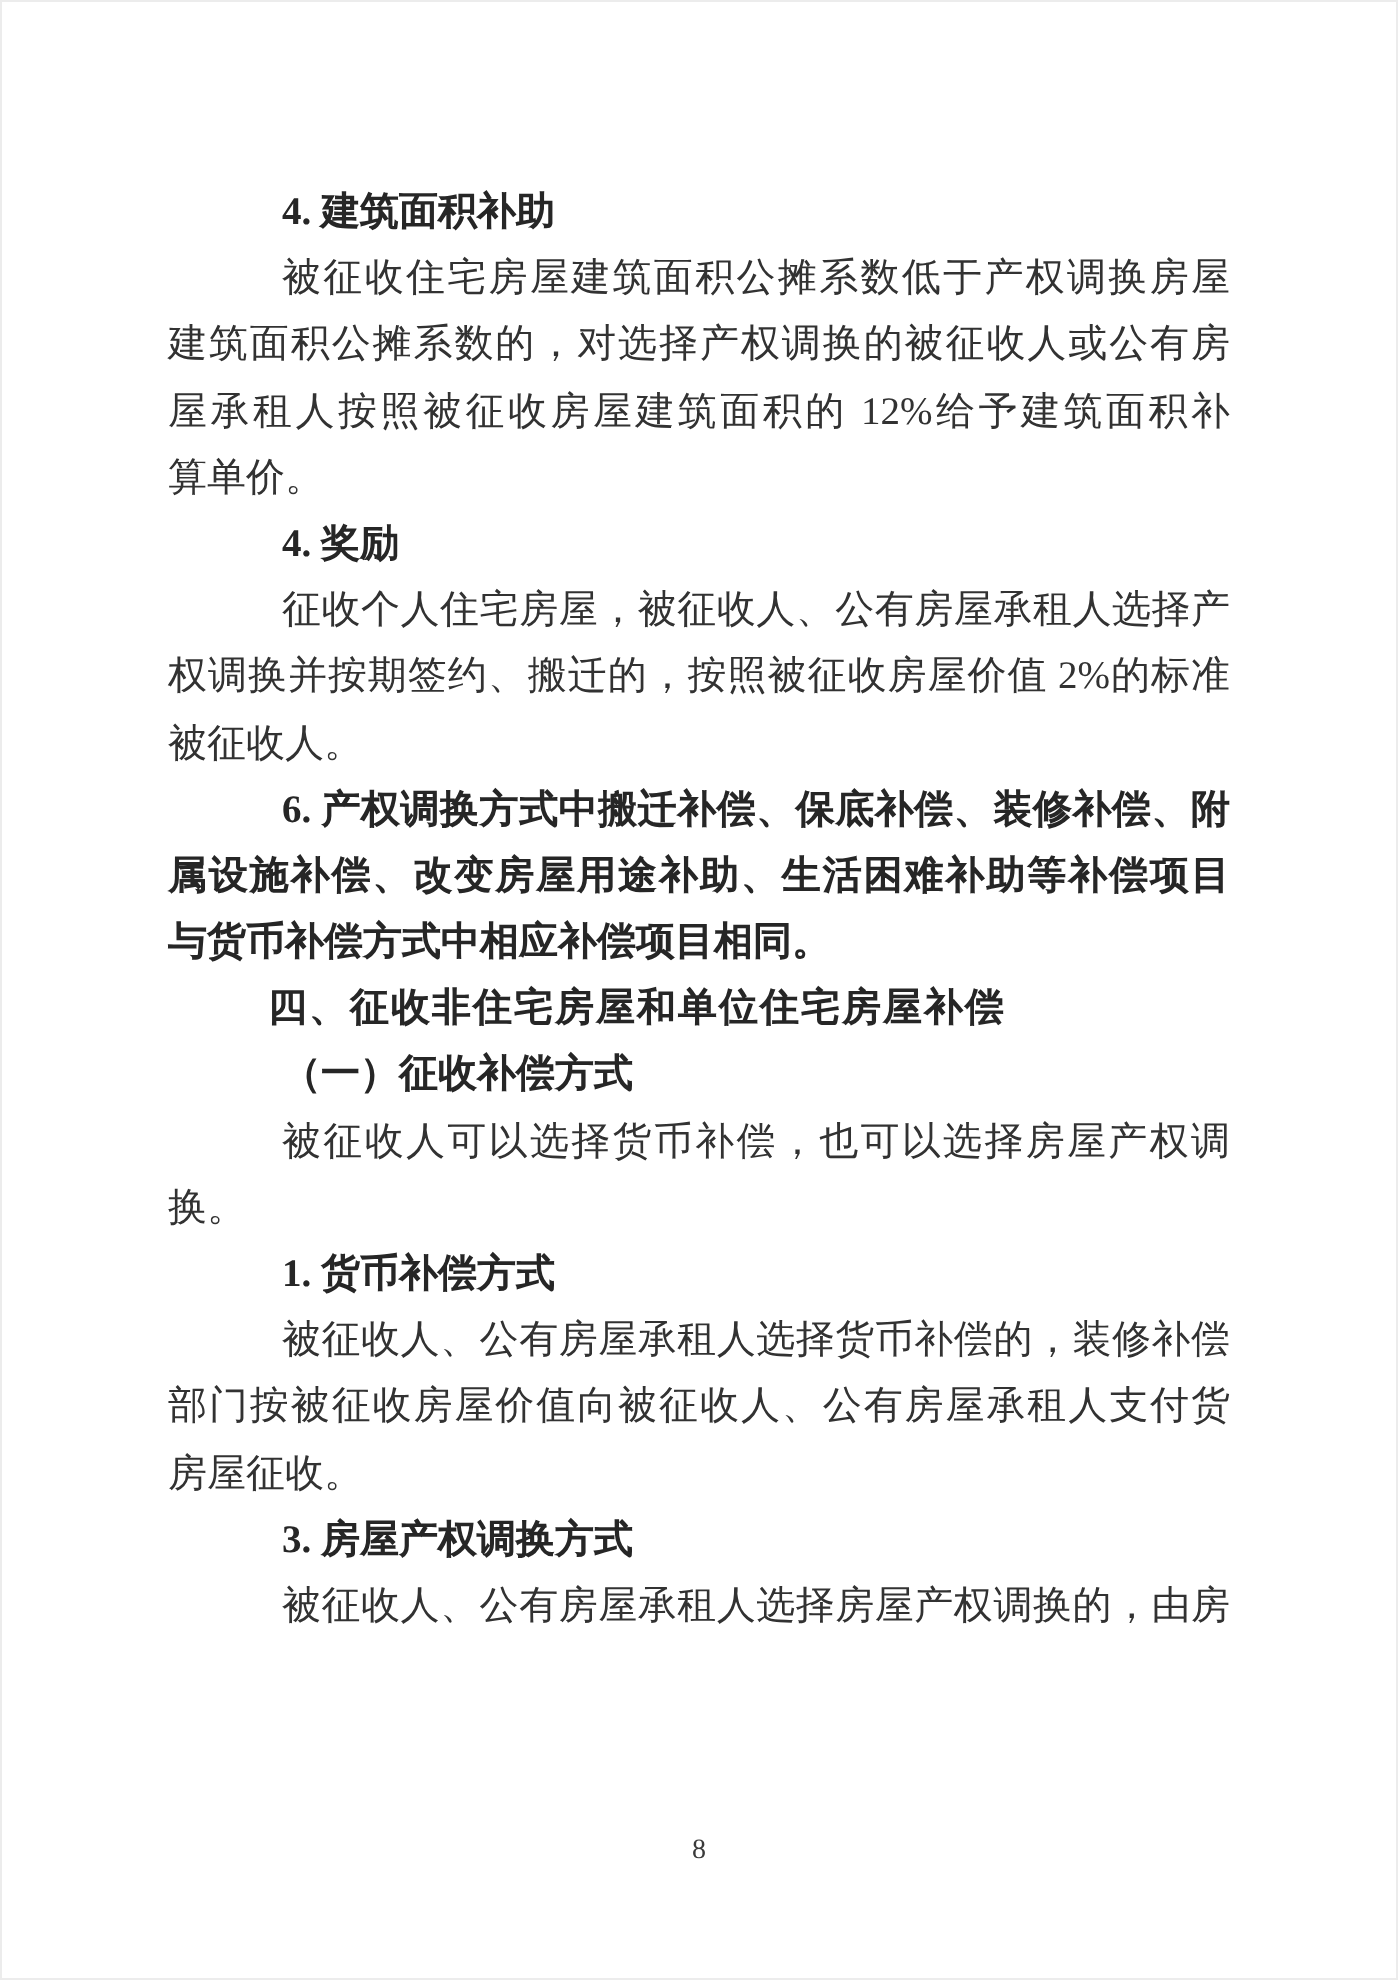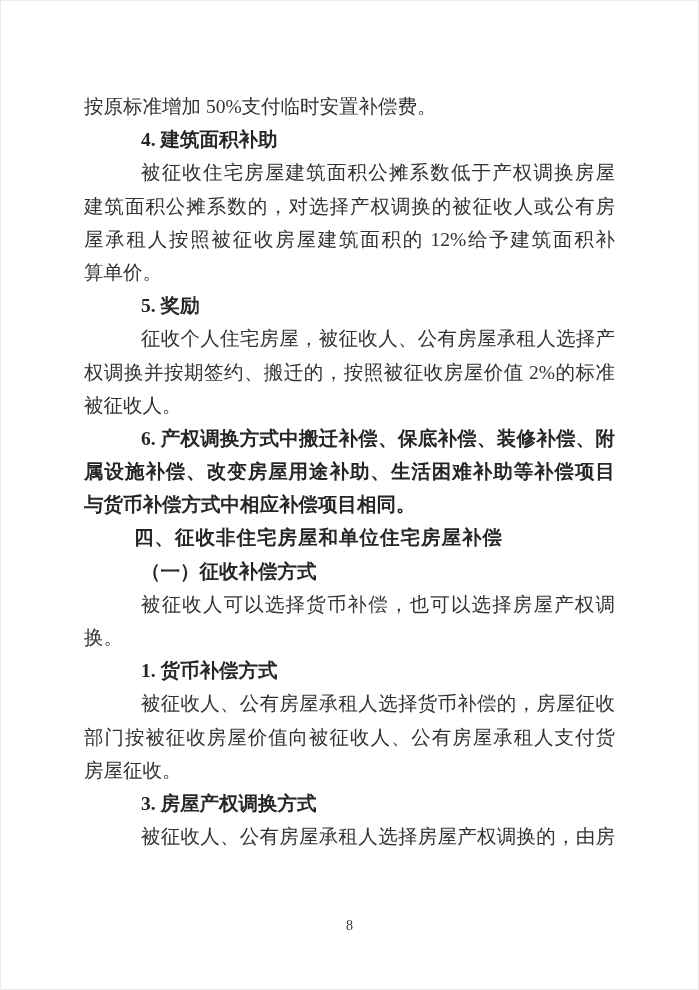--- a/index.html
+++ b/index.html
@@ -60,38 +60,37 @@
     font-size: 14px;
     color: #3a3a3a;
     font-family: "Liberation Serif", "DejaVu Serif", serif;
   }
 </style>
 </head>
 <body>
 
 <div class="page">
   <div class="content">
-    <div class="ln b">按原标准增加 50%支付临时安置补偿费。</div>
     <div class="ln k ind">4. 建筑面积补助</div>
     <div class="ln b ind jst">被征收住宅房屋建筑面积公摊系数低于产权调换房屋</div>
     <div class="ln b jst">建筑面积公摊系数的，对选择产权调换的被征收人或公有房</div>
     <div class="ln b jst">屋承租人按照被征收房屋建筑面积的 12%给予建筑面积补</div>
     <div class="ln b">算单价。</div>
-    <div class="ln k ind">5. 奖励</div>
+    <div class="ln k ind">4. 奖励</div>
     <div class="ln b ind jst">征收个人住宅房屋，被征收人、公有房屋承租人选择产</div>
     <div class="ln b jst">权调换并按期签约、搬迁的，按照被征收房屋价值 2%的标准</div>
     <div class="ln b">被征收人。</div>
     <div class="ln k ind jst">6. 产权调换方式中搬迁补偿、保底补偿、装修补偿、附</div>
     <div class="ln k jst">属设施补偿、改变房屋用途补助、生活困难补助等补偿项目</div>
     <div class="ln k">与货币补偿方式中相应补偿项目相同。</div>
     <div class="ln h ind2">四、征收非住宅房屋和单位住宅房屋补偿</div>
     <div class="ln k ind">（一）征收补偿方式</div>
     <div class="ln b ind jst">被征收人可以选择货币补偿，也可以选择房屋产权调</div>
     <div class="ln b">换。</div>
     <div class="ln k ind">1. 货币补偿方式</div>
-    <div class="ln b ind jst">被征收人、公有房屋承租人选择货币补偿的，房屋征收</div>
+    <div class="ln b ind jst">被征收人、公有房屋承租人选择货币补偿的，装修补偿</div>
     <div class="ln b jst">部门按被征收房屋价值向被征收人、公有房屋承租人支付货</div>
     <div class="ln b">房屋征收。</div>
     <div class="ln k ind">3. 房屋产权调换方式</div>
     <div class="ln b ind jst">被征收人、公有房屋承租人选择房屋产权调换的，由房</div>
   </div>
   <div class="page-number">8</div>
 </div>
 
 </body></html>

